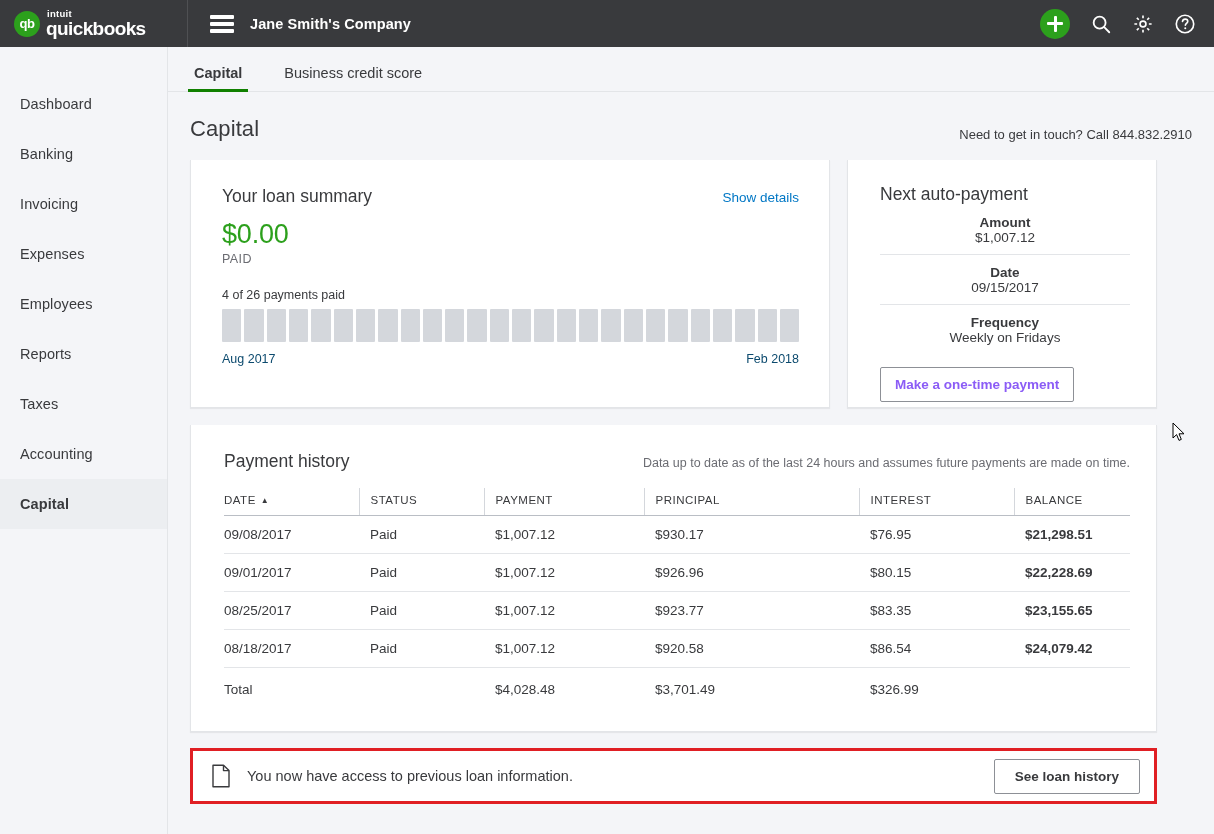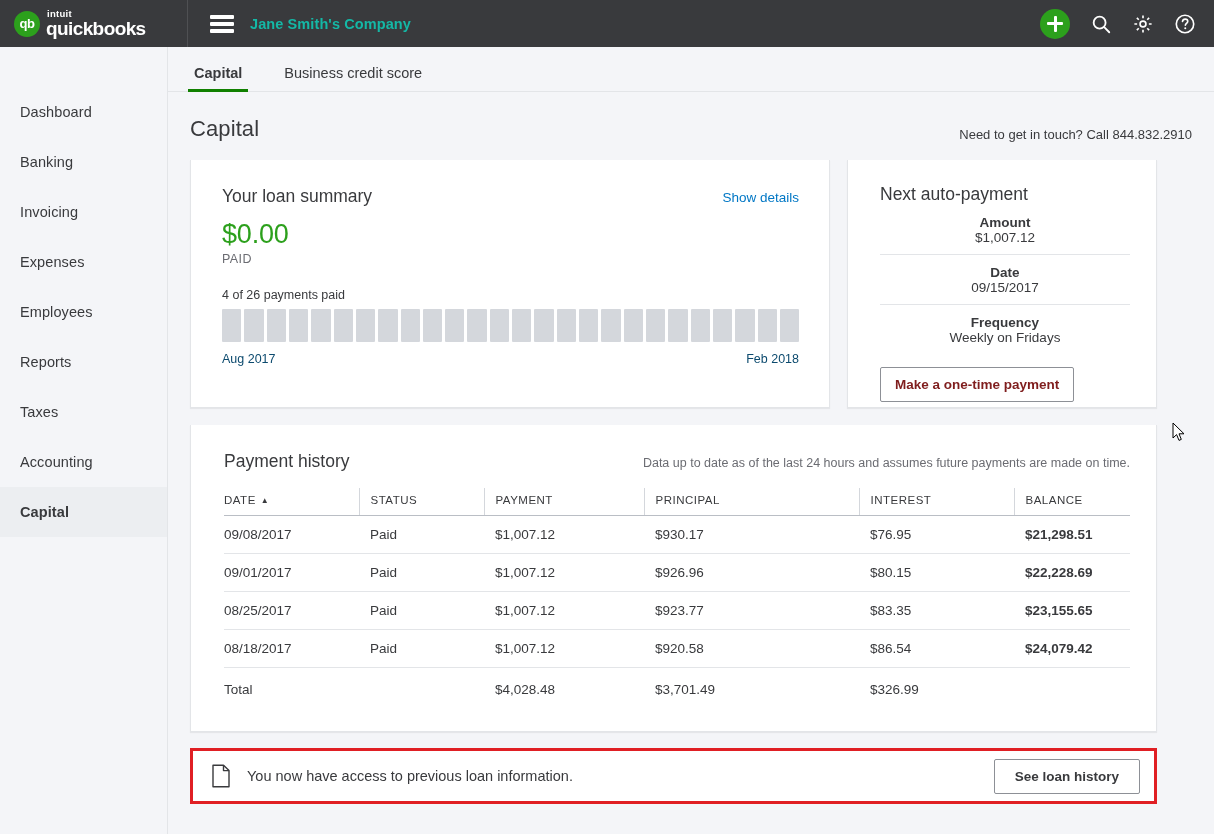--- a/index.html
+++ b/index.html
@@ -40,21 +40,21 @@
     color: #fff; font-size: 19px; font-weight: bold;
     letter-spacing: -0.6px; display: block;
   }
   .hamburger {
     margin-left: 22px; width: 24px; height: 18px;
     display: flex; flex-direction: column; justify-content: space-between;
     cursor: pointer;
   }
   .hamburger span { display: block; height: 4px; background: #fff; border-radius: 1px; }
   .company-name {
-    margin-left: 16px; color: #14b8a6;
+    margin-left: 16px; color: #ffffff;
     font-size: 14.5px; font-weight: bold; letter-spacing: .1px;
   }
   .topbar-right {
     margin-left: auto; display: flex; align-items: center;
     gap: 20px; padding-right: 18px;
   }
   .plus-btn {
     width: 30px; height: 30px; border-radius: 50%;
     background: #2ca01c; position: relative; cursor: pointer;
   }
@@ -65,21 +65,21 @@
   .plus-btn::after { top: 7px; left: 13.5px; height: 16px; width: 3px; }
   .ticon { width: 22px; height: 22px; cursor: pointer; color: #fff; }
   .ticon svg { display: block; width: 22px; height: 22px; }
 
   
   .sidebar {
     position: absolute; top: 47px; left: 0;
     width: 168px; height: 787px;
     background: #f4f5f8;
     border-right: 1px solid #e3e5e8;
-    padding-top: 40px;
+    padding-top: 32px;
   }
   .nav-item {
     height: 50px; display: flex; align-items: center;
     padding-left: 20px;
     font-size: 14.5px; color: #393a3d; cursor: pointer;
     letter-spacing: .1px;
   }
   .nav-item.active {
     background: #eceef1; font-weight: bold;
   }
@@ -159,21 +159,21 @@
     font-size: 13.5px; padding: 10px 0 9px 0;
     border-bottom: 1px solid #e3e5e8;
     flex-direction: column;
   }
   .kv.last { border-bottom: none; }
   .kv .k { font-weight: bold; color: #393a3d; }
   .kv .v { color: #393a3d; }
   .btn-outline {
     display: inline-block; margin-top: 13px;
     border: 1px solid #8d9096; background: #fff;
-    font-size: 13.5px; font-weight: bold; color: #7f1d1d;
+    font-size: 13.5px; font-weight: bold; color: #8b5cf6;
     padding: 9px 14px; cursor: pointer; border-radius: 2px;
     font-family: "Liberation Sans", sans-serif;
   }
 
   
   .history-card {
     margin: 17px 57px 0 22px;
     background: #fff; border: 1px solid #e3e5e8; border-top: none;
     box-shadow: 0 1px 1px rgba(0,0,0,.06);
     padding: 26px 26px 20px 33px; height: 307px;

